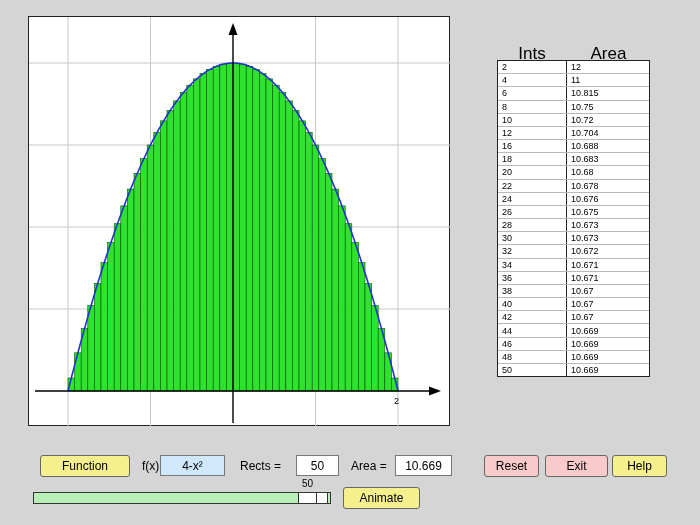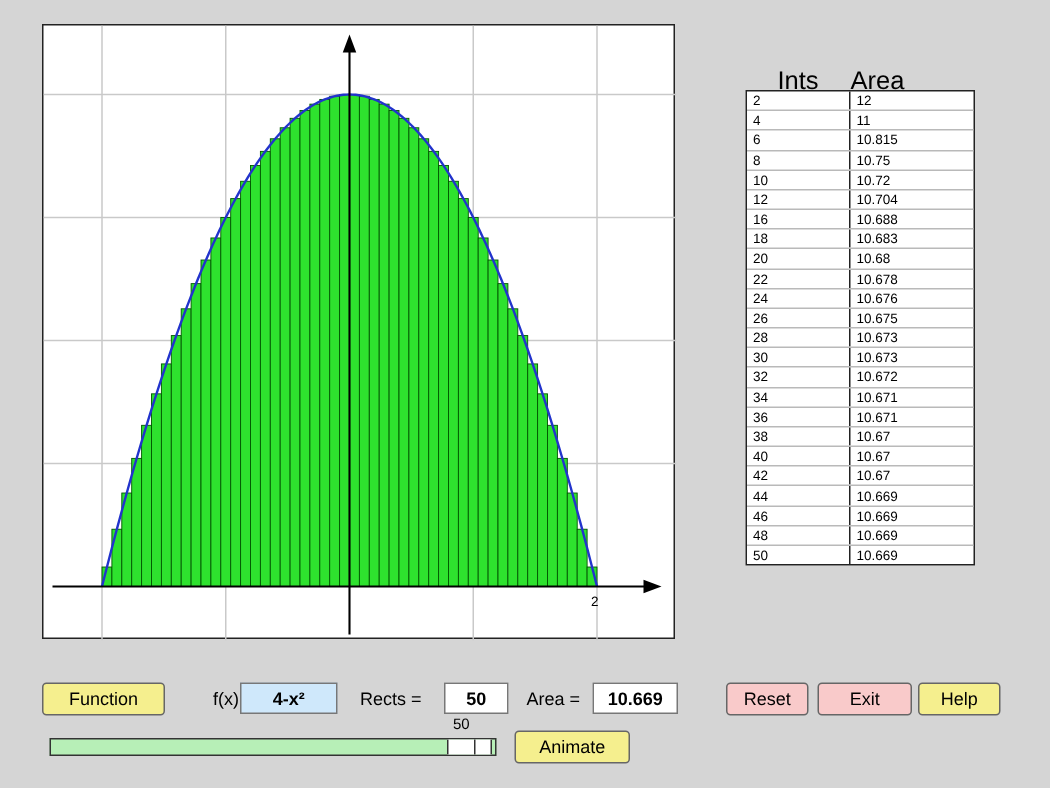--- a/index.html
+++ b/index.html
@@ -17,21 +17,21 @@
     background:#ffffff;
     border:1px solid #222;
   }
   .graph-panel svg { display:block; }
 
   .tbl-headers {
     position:absolute; left:497px; top:44px; width:153px;
     display:flex; font-size:17px; color:#000;
   }
   .tbl-headers .h-ints { width:70px; text-align:center; }
-  .tbl-headers .h-area { flex:1; }
+  .tbl-headers .h-area { flex:1; text-align:center; }
 
   .tbl {
     position:absolute; left:497px; top:60px;
     width:153px; height:317px;
     background:#fff; border:1px solid #222;
     display:flex; flex-direction:column;
   }
   .trow { display:flex; flex:1; border-top:1px solid #b9b9b9; min-height:0; }
   .trow:first-child { border-top:none; }
   .tcell { font-size:9px; display:flex; align-items:center; padding-left:4px; overflow:hidden; }
@@ -46,21 +46,21 @@
     cursor:pointer; padding:0 4px; color:#000;
   }
   .btn-yellow { background:#f5ef8e; }
   .btn-pink   { background:#f9caca; }
 
   .lbl { position:absolute; font-size:12px; color:#000; white-space:nowrap; }
 
   .inp {
     position:absolute; top:455px; height:21px;
     border:1px solid #777; font-size:12px; text-align:center;
-    font-family:inherit; padding:0; background:#fff; color:#000;font-weight:bold;
+    font-family:inherit; padding:0; background:#fff; color:#000;
   }
   .inp-fx { background:#cfe8fb; }
 
   .slider-value { position:absolute; left:302px; top:478px; font-size:10px; color:#000; }
   .slider-track {
     position:absolute; left:33px; top:492px;
     width:298px; height:12px;
     background:#b7efb7; border:1px solid #333;
   }
   .slider-thumb {
@@ -243,21 +243,21 @@
     <div class="trow">
       <div class="tcell tcell-ints">48</div>
       <div class="tcell tcell-area">10.669</div>
     </div>
     <div class="trow">
       <div class="tcell tcell-ints">50</div>
       <div class="tcell tcell-area">10.669</div>
     </div>
   </div>
 
-<button class="btn btn-yellow" style="left:28px; top:455px; width:82px;">Function</button>
+<button class="btn btn-yellow" style="left:40px; top:455px; width:90px;">Function</button>
 
 <span class="lbl" style="left:122px; top:459px;margin-left:20px;">f(x) =</span>
 
 <input class="inp inp-fx" style="left: 160px; width: 65px;" value="4-x²">
 
 <span class="lbl" style="left:240px; top:459px;">Rects =</span>
 
 <input class="inp" style="left: 296px; width: 43px;" value="50">
 
 <span class="lbl" style="left:351px; top:459px;">Area =</span>

